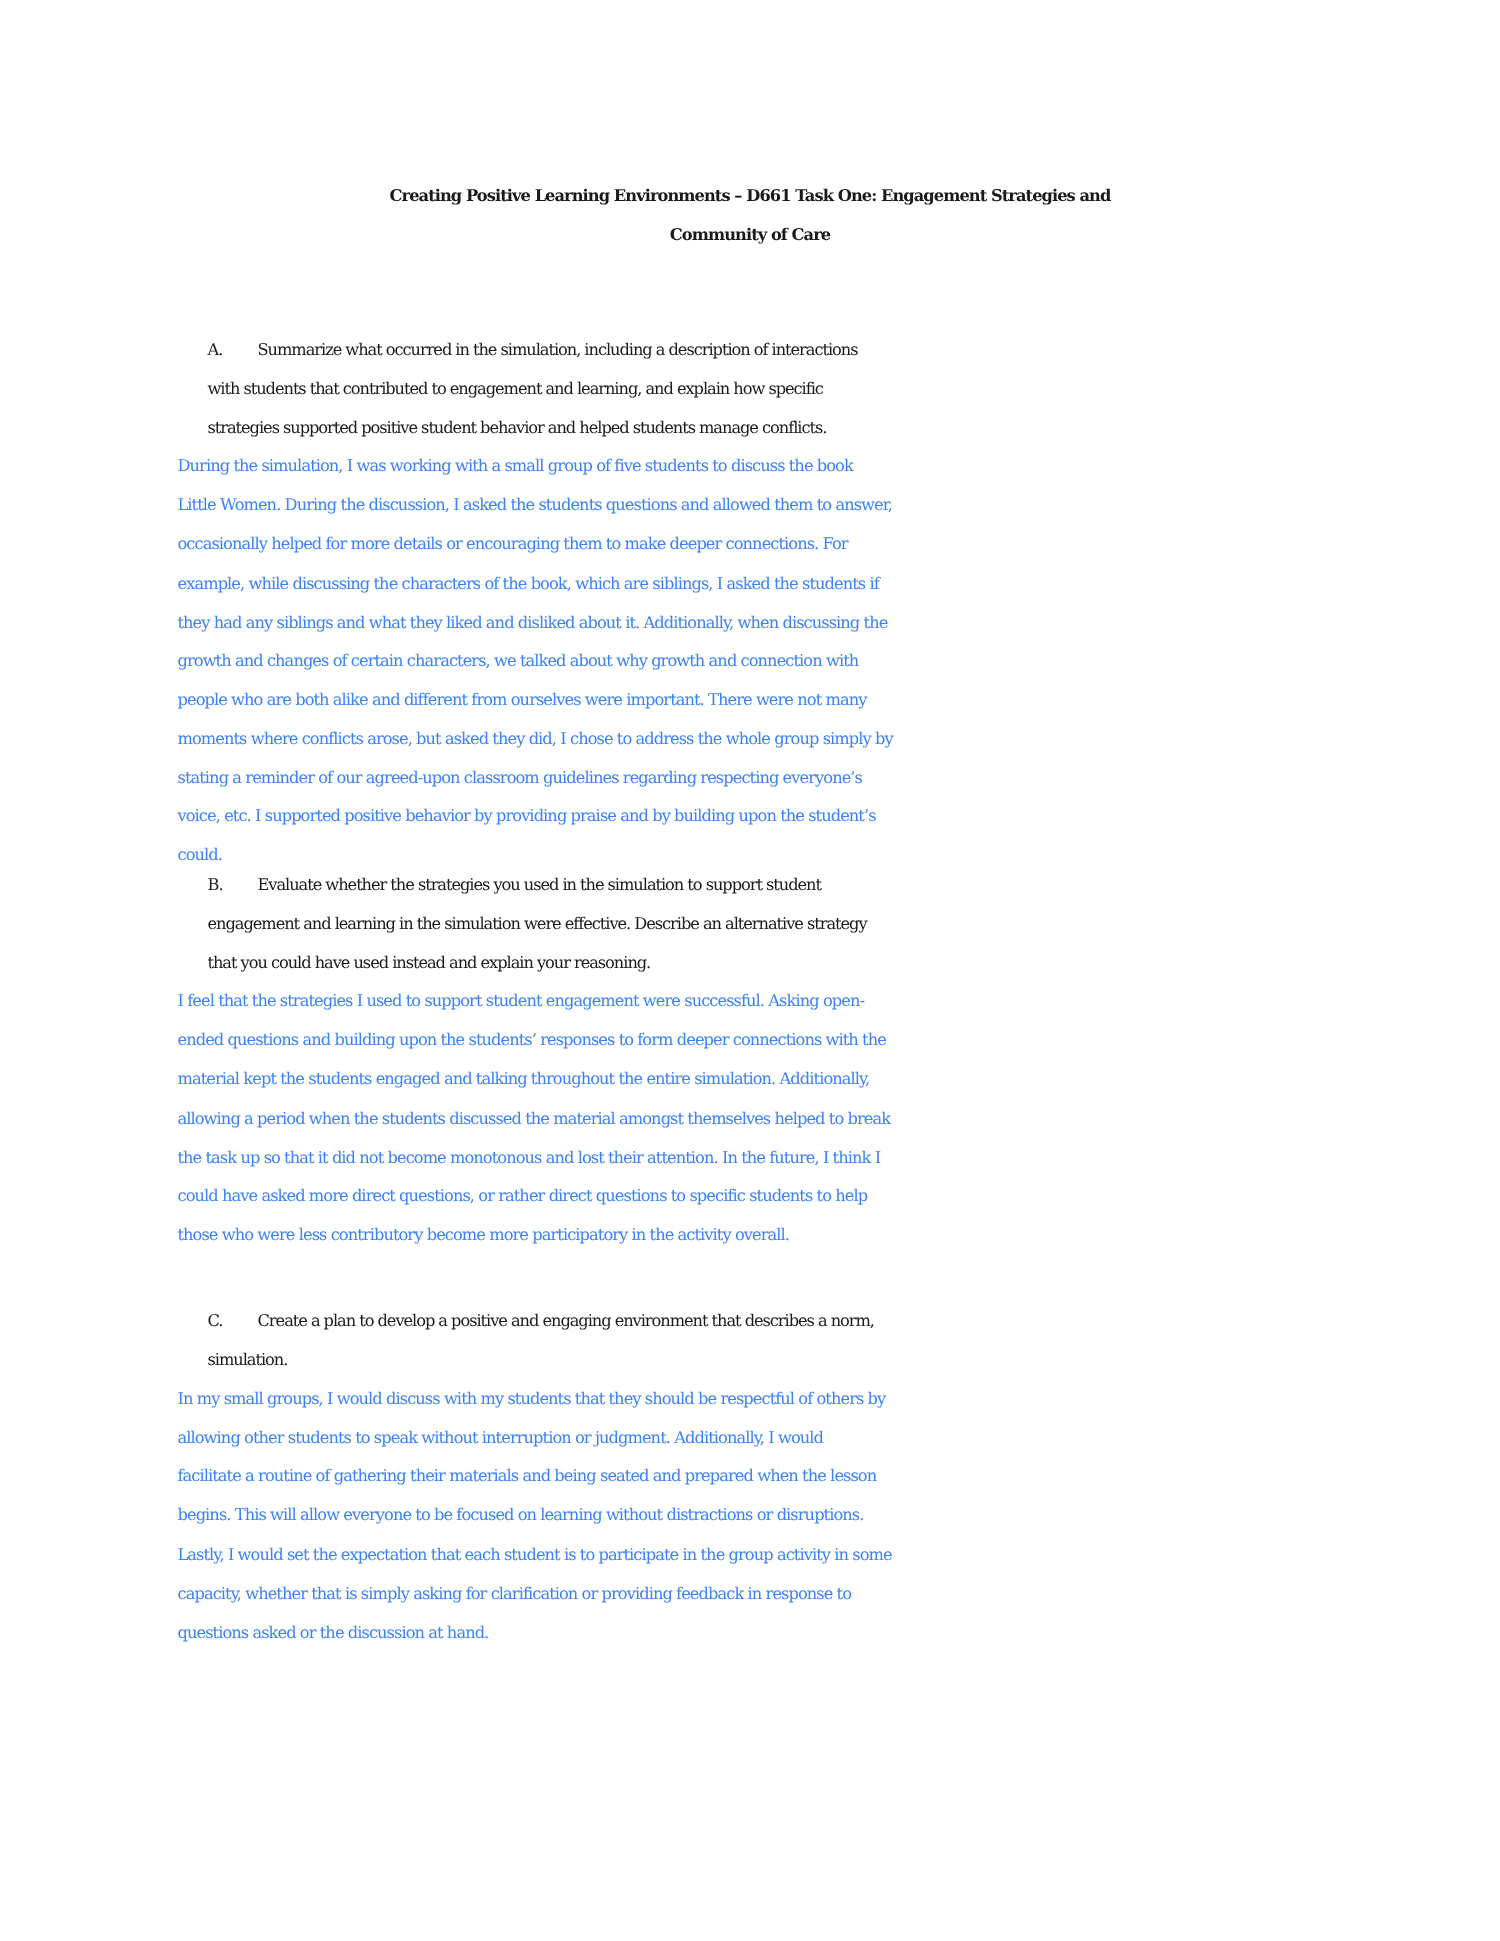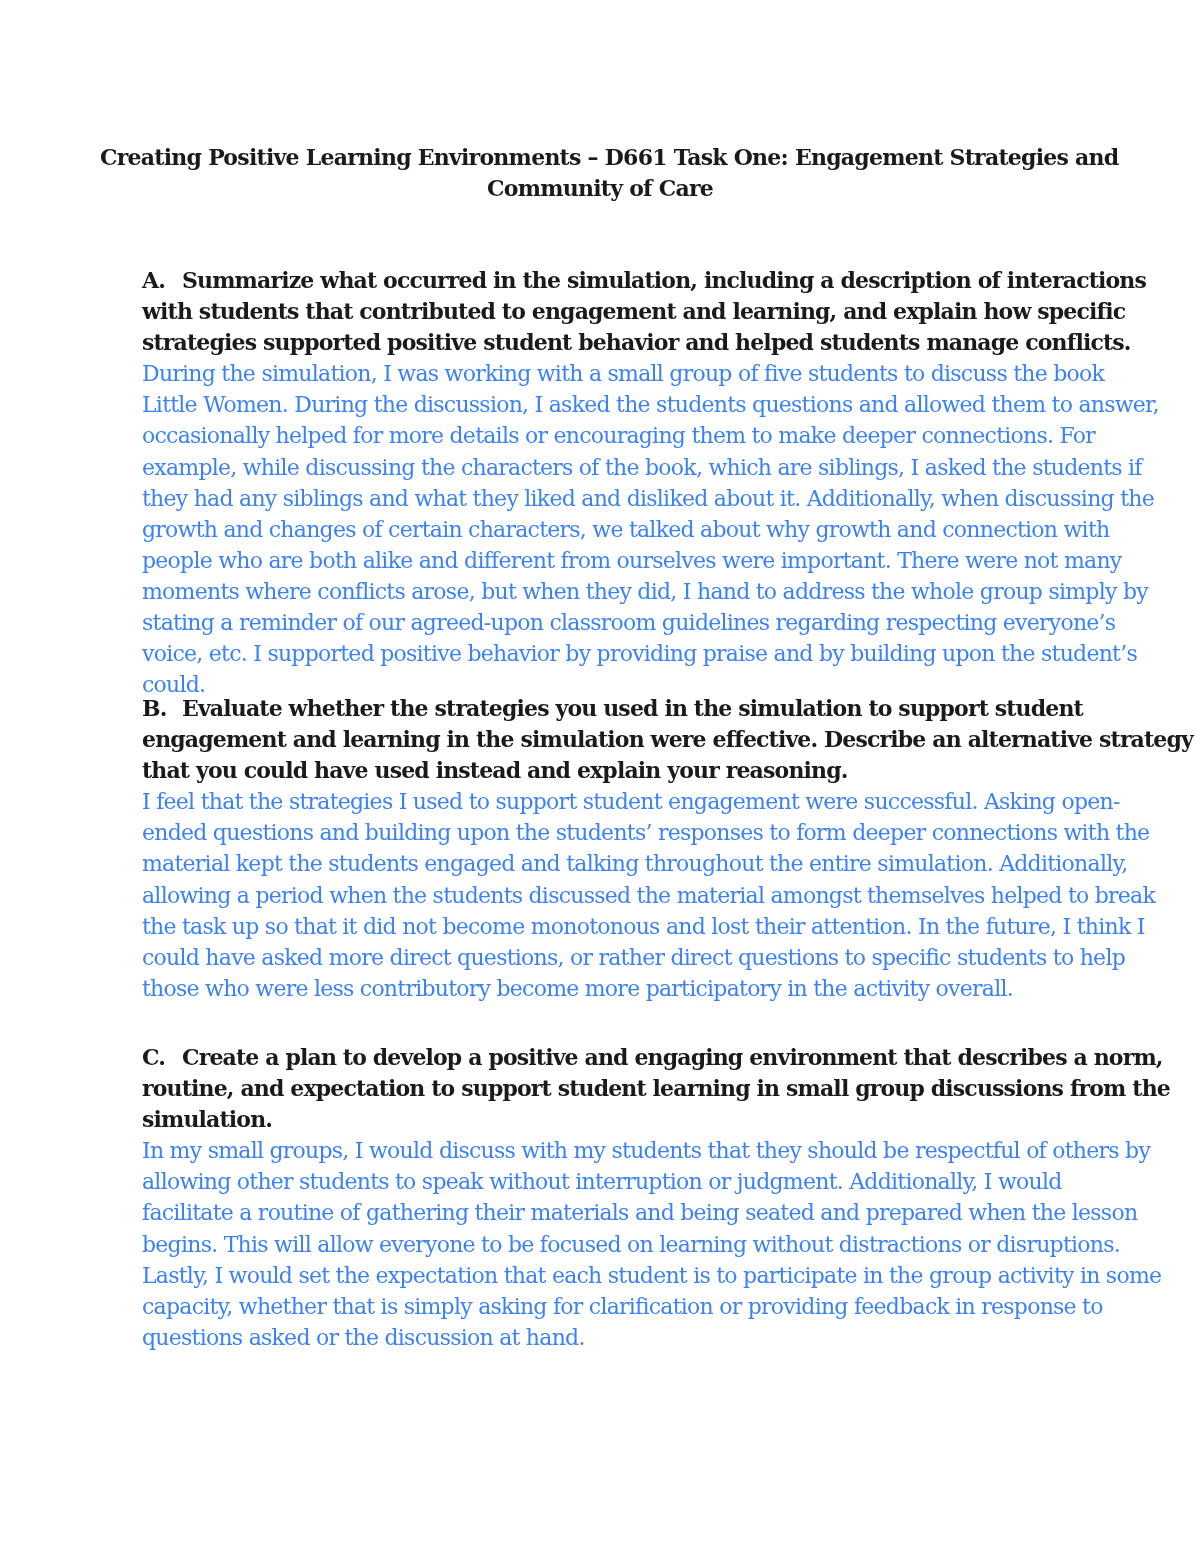--- a/index.html
+++ b/index.html
@@ -11,23 +11,23 @@
   }
   .title {
     position: absolute; left: 100px; width: 1000px; text-align: center;
     font-weight: bold; font-size: 18.5px; letter-spacing: -0.6px;
     line-height: 31px; top: 142px; margin: 0;
   }
   .title .ln { display: block; white-space: nowrap; }
   .section { position: absolute; left: 142px; width: 930px; }
   .ln {
     display: block; white-space: nowrap; height: 31.1px; line-height: 31.1px;
-    font-size: 22px; letter-spacing: -0.75px;
+    font-size: 13px; letter-spacing: -0.75px;
   }
-  .heading .ln { font-weight: bold; letter-spacing: -0.85px; }
+  .heading .ln { font-weight: normal; letter-spacing: -0.85px; margin-left: 24px; }
   .body .ln { font-weight: normal; color: #3b82f6; }
   .marker { display: inline-block; width: 40px; }
 </style>
 </head>
 <body>
 
 <div class="page">
 
   <h1 class="title">
     <span class="ln">Creating Positive Learning Environments – D661 Task One: Engagement Strategies and</span>
@@ -41,21 +41,21 @@
       <span class="ln">strategies supported positive student behavior and helped students manage conflicts.</span>
     </div>
     <div class="body">
       <span class="ln">During the simulation, I was working with a small group of five students to discuss the book</span>
       <span class="ln">Little Women. During the discussion, I asked the students questions and allowed them to answer,</span>
       <span class="ln">occasionally helped for more details or encouraging them to make deeper connections. For</span>
       <span class="ln">example, while discussing the characters of the book, which are siblings, I asked the students if</span>
       <span class="ln">they had any siblings and what they liked and disliked about it. Additionally, when discussing the</span>
       <span class="ln">growth and changes of certain characters, we talked about why growth and connection with</span>
       <span class="ln">people who are both alike and different from ourselves were important. There were not many</span>
-      <span class="ln">moments where conflicts arose, but when they did, I hand to address the whole group simply by</span>
+      <span class="ln">moments where conflicts arose, but asked they did, I chose to address the whole group simply by</span>
       <span class="ln">stating a reminder of our agreed-upon classroom guidelines regarding respecting everyone’s</span>
       <span class="ln">voice, etc. I supported positive behavior by providing praise and by building upon the student’s</span>
       <span class="ln">could.</span>
     </div>
   </div>
 
   <div class="section" style="top:693px;">
     <div class="heading">
       <span class="ln"><span class="marker">B.</span><span>Evaluate whether the strategies you used in the simulation to support student</span></span>
       <span class="ln">engagement and learning in the simulation were effective. Describe an alternative strategy</span>
@@ -68,21 +68,20 @@
       <span class="ln">allowing a period when the students discussed the material amongst themselves helped to break</span>
       <span class="ln">the task up so that it did not become monotonous and lost their attention. In the future, I think I</span>
       <span class="ln">could have asked more direct questions, or rather direct questions to specific students to help</span>
       <span class="ln">those who were less contributory become more participatory in the activity overall.</span>
     </div>
   </div>
 
   <div class="section" style="top:1042px;">
     <div class="heading">
       <span class="ln"><span class="marker">C.</span><span>Create a plan to develop a positive and engaging environment that describes a norm,</span></span>
-      <span class="ln">routine, and expectation to support student learning in small group discussions from the</span>
       <span class="ln">simulation.</span>
     </div>
     <div class="body">
       <span class="ln">In my small groups, I would discuss with my students that they should be respectful of others by</span>
       <span class="ln">allowing other students to speak without interruption or judgment. Additionally, I would</span>
       <span class="ln">facilitate a routine of gathering their materials and being seated and prepared when the lesson</span>
       <span class="ln">begins. This will allow everyone to be focused on learning without distractions or disruptions.</span>
       <span class="ln">Lastly, I would set the expectation that each student is to participate in the group activity in some</span>
       <span class="ln">capacity, whether that is simply asking for clarification or providing feedback in response to</span>
       <span class="ln">questions asked or the discussion at hand.</span>

